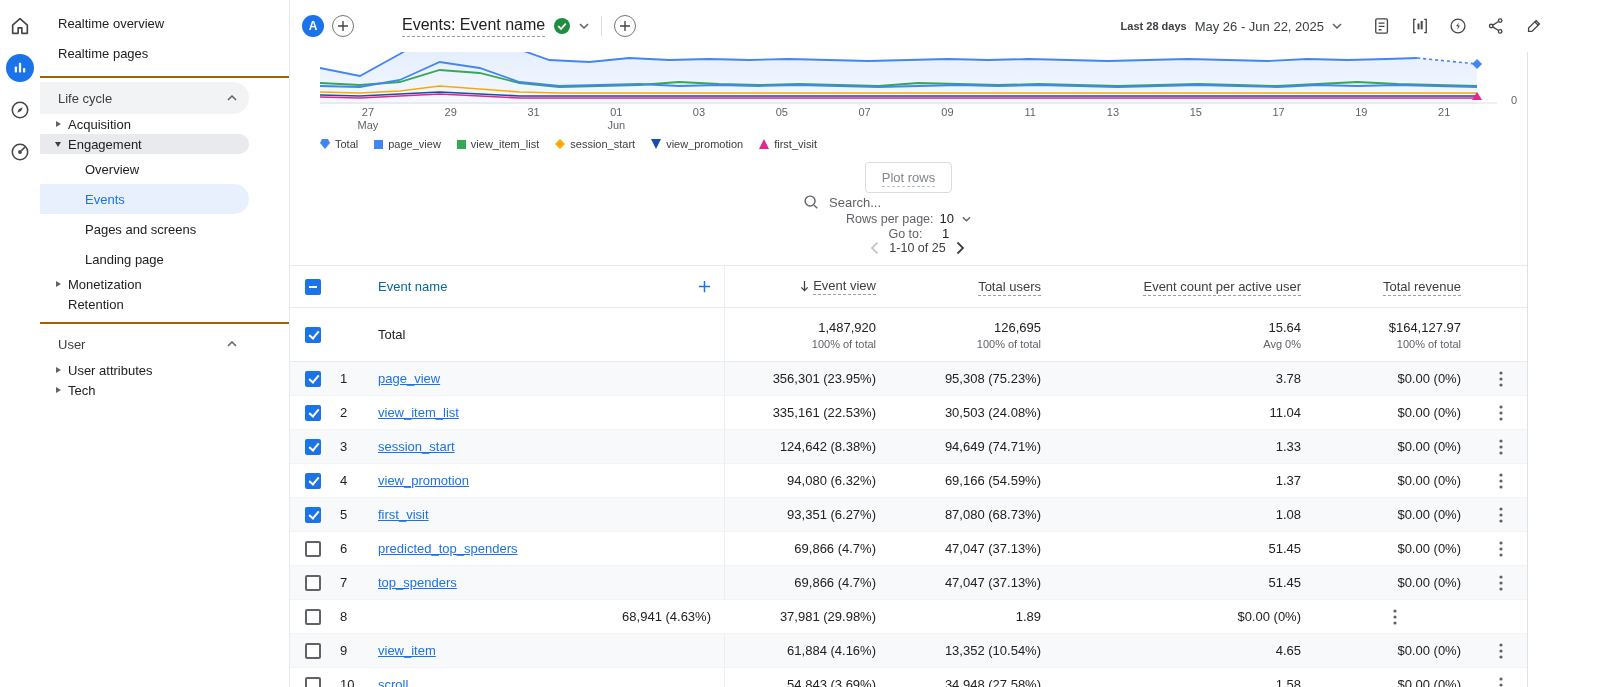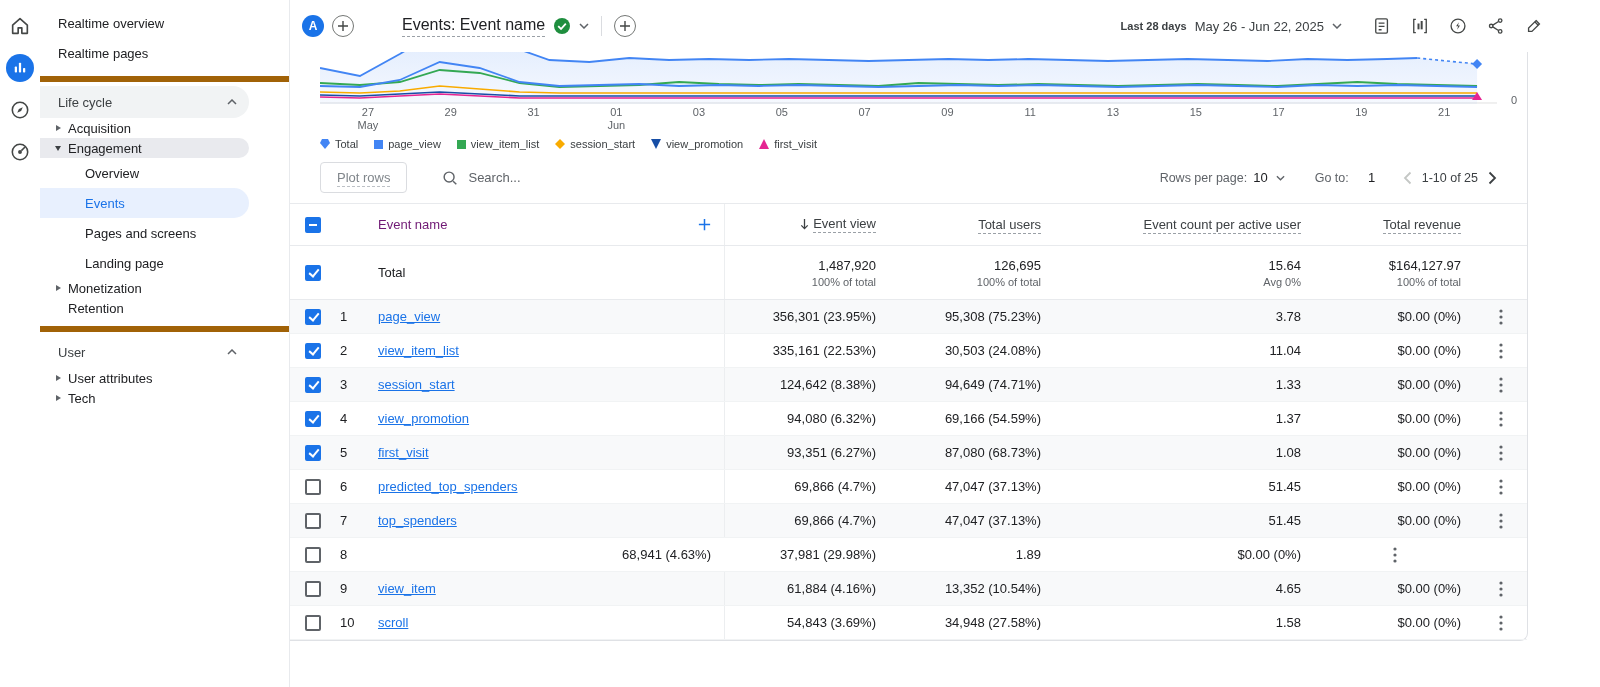--- a/index.html
+++ b/index.html
@@ -8,21 +8,21 @@
   .app { display:flex; width:1600px; height:687px; }
 
   
   .icon-rail { width:40px; flex:none; padding-top:12px; display:flex; flex-direction:column; align-items:center; gap:14px; }
   .rail-btn { width:28px; height:28px; border-radius:50%; display:flex; align-items:center; justify-content:center; cursor:pointer; }
   .rail-btn.active { background:#1a73e8; }
 
   
   .sidebar { width:250px; flex:none; border-right:1px solid #e8eaed; padding-top:8px; font-size:13px; }
   .side-item { height:30px; display:flex; align-items:center; padding-left:18px; cursor:pointer; color:#202124; }
-  .sec { border-top:6px solid #a16207; margin-top:8px; padding-top:4px; }
+  .sec { border-top:2px solid #a16207; margin-top:8px; padding-top:4px; }
   .sec-head { height:32px; display:flex; align-items:center; justify-content:space-between;
     padding:0 12px 0 18px; color:#3c4043; font-weight:500; cursor:pointer; margin-right:40px; }
   .sec-head.active { background:#f1f3f4; border-radius:0 16px 16px 0; }
   .arrow-item { height:20px; display:flex; align-items:center; gap:6px; padding-left:14px; cursor:pointer; }
   .arrow-item .caret { width:8px; flex:none; display:flex; }
   .no-caret { padding-left:28px; }
   .child { padding-left:45px; height:30px; display:flex; align-items:center; cursor:pointer; }
   .pill { border-radius:0 16px 16px 0; margin-right:40px; }
   .pill-gray { background:#e9eaee; }
   .pill-blue { background:#e8f0fe; color:#1a73e8; font-weight:500; }
@@ -49,40 +49,40 @@
     margin-right:72px; background:#fff; }
 
   .chart-wrap { position:relative; padding:0 30px; }
   svg.chart { display:block; width:100%; height:52px; }
   .ylabel { position:absolute; right:10px; top:42px; font-size:11px; color:#5f6368; }
   .xaxis { position:relative; height:26px; margin:2px 30px 0; }
   .tick { position:absolute; transform:translateX(-50%); text-align:center; font-size:11px; color:#5f6368; line-height:13px; }
   .legend { display:flex; gap:16px; align-items:center; padding:6px 30px 2px; }
   .litem { display:flex; align-items:center; gap:5px; font-size:11px; color:#3c4043; }
 
-  .controls { display:flex; align-items:center; padding:10px 30px 8px; }
+  .controls { display:flex; align-items:center; padding:10px 30px 8px;flex-direction:column; }
   .plot-btn { border:1px solid #dadce0; border-radius:4px; padding:7px 16px; font-size:13px; color:#80868b; background:#fff; cursor:pointer; }
   .plot-btn span { border-bottom:1px dashed #bdc1c6; padding-bottom:1px; }
   .search { display:flex; align-items:center; gap:9px; margin-left:34px; }
   .search input { border:none; outline:none; font-size:13px; width:220px; color:#202124; }
   .search input::placeholder { color:#5f6368; }
   .rpp { display:flex; align-items:center; gap:6px; font-size:12.5px; color:#5f6368; }
   .rpp-val { font-size:13px; color:#202124; display:flex; align-items:center; gap:8px; cursor:pointer; }
   .goto { margin-left:30px; display:flex; align-items:center; gap:10px; font-size:12.5px; color:#5f6368;justify-content:flex-end; }
   .goto input { width:26px; border:none; outline:none; font-size:13px; color:#202124; text-align:center; }
   .pager { margin-left:18px; display:flex; align-items:center; gap:10px; font-size:12.5px; color:#3c4043; }
   .pg-btn { display:flex; cursor:pointer; }
 
   
   .table { border-top:1px solid #e8eaed; margin-top:2px; }
   .grid-row { display:grid; grid-template-columns:46px 36px 1fr 165px 165px 260px 160px 52px; align-items:center; }
   .thead { height:42px; border-bottom:1px solid #e8eaed; }
   .c-name { height:100%; display:flex; align-items:center; justify-content:space-between;
     padding:0 12px 0 6px; border-right:1px solid #eceef0; }
-  .hname-label { font-size:13px; color:#701a75; }
+  .hname-label { font-size:13px; color:#0369a1; }
   .hval { text-align:right; padding-right:14px; font-size:13px; color:#3c4043; white-space:nowrap; }
   .hval .lbl { border-bottom:1px dashed #9aa0a6; padding-bottom:1px; cursor:pointer; }
   .sorted { display:inline-flex; align-items:center; gap:3px; }
   .totals { height:54px; border-bottom:1px solid #e8eaed; }
   .tot-label { font-size:13px; }
   .trow { height:34px; border-bottom:1px solid #f1f3f4; cursor:pointer; }
   .trow.odd { background:#f8f9fa; }
   .c-num { font-size:13px; color:#202124; padding-left:4px; }
   .evlink { font-size:13px; color:#1a73e8; text-decoration:underline; cursor:pointer; }
   .c-val { text-align:right; padding-right:14px; font-size:13px; color:#202124; white-space:nowrap; }

